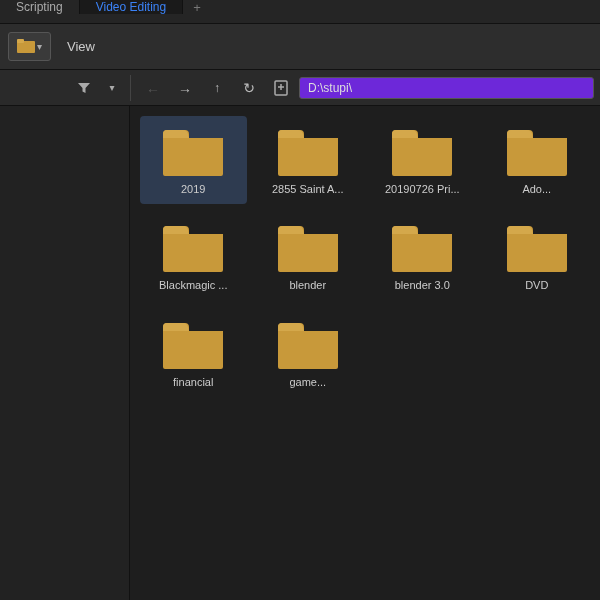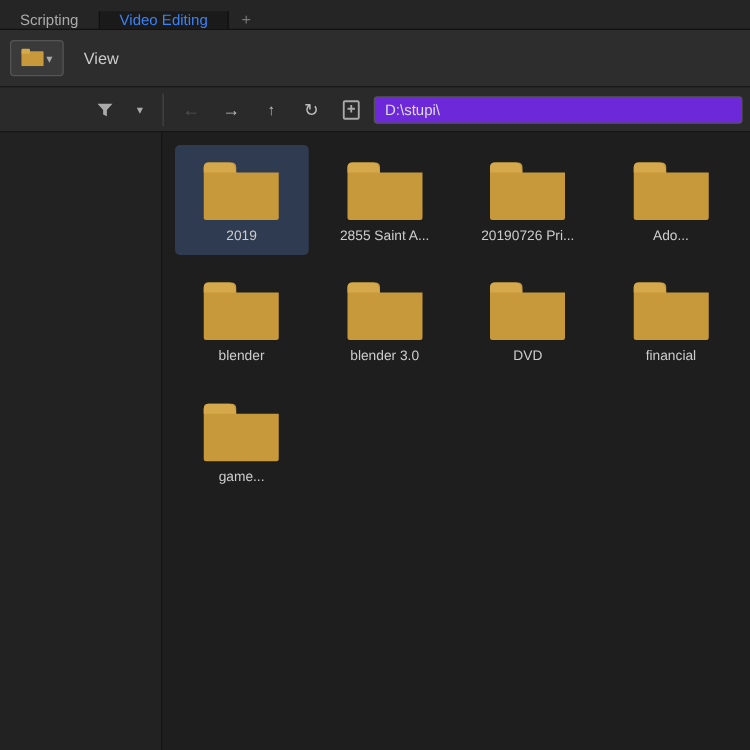--- a/index.html
+++ b/index.html
@@ -9,21 +9,21 @@
       font-family: sans-serif;
       font-size: 13px;
       width: 600px;
       height: 600px;
       overflow: hidden;
     }
 
     
     .tab-bar {
       display: flex;
-      align-items: flex-end;
+      align-items: flex-start;
       background: #252525;
       height: 24px;
       border-bottom: 1px solid #111;
     }
     .tab {
       padding: 0 16px;
       display: flex;
       align-items: center;
       color: #aaa;
       font-size: 12px;
@@ -282,20 +282,29 @@
     <div class="file-item">
       <div class="folder-icon">
         <svg viewBox="0 0 64 54">
           <path d="M2 10 Q2 6 6 6 L24 6 Q28 6 28 10 L28 14 L62 14 Q62 14 62 14 L62 50 Q62 52 60 52 L4 52 Q2 52 2 50 Z" class="folder-body"></path>
           <path d="M2 10 Q2 6 6 6 L22 6 Q26 6 27 10 L28 14 L2 14 Z" class="folder-tab"></path>
         </svg>
       </div>
       <span class="file-label">Ado...</span>
     </div>
 
+    <div class="file-item">
+      <div class="folder-icon">
+        <svg viewBox="0 0 64 54">
+          <path d="M2 10 Q2 6 6 6 L24 6 Q28 6 28 10 L28 14 L62 14 Q62 14 62 14 L62 50 Q62 52 60 52 L4 52 Q2 52 2 50 Z" class="folder-body"></path>
+          <path d="M2 10 Q2 6 6 6 L22 6 Q26 6 27 10 L28 14 L2 14 Z" class="folder-tab"></path>
+        </svg>
+      </div>
+      <span class="file-label">Blackmagic ...</span>
+    </div>
 
     <div class="file-item">
       <div class="folder-icon">
         <svg viewBox="0 0 64 54">
           <path d="M2 10 Q2 6 6 6 L24 6 Q28 6 28 10 L28 14 L62 14 Q62 14 62 14 L62 50 Q62 52 60 52 L4 52 Q2 52 2 50 Z" class="folder-body"></path>
           <path d="M2 10 Q2 6 6 6 L22 6 Q26 6 27 10 L28 14 L2 14 Z" class="folder-tab"></path>
         </svg>
       </div>
       <span class="file-label">blender</span>
     </div>

